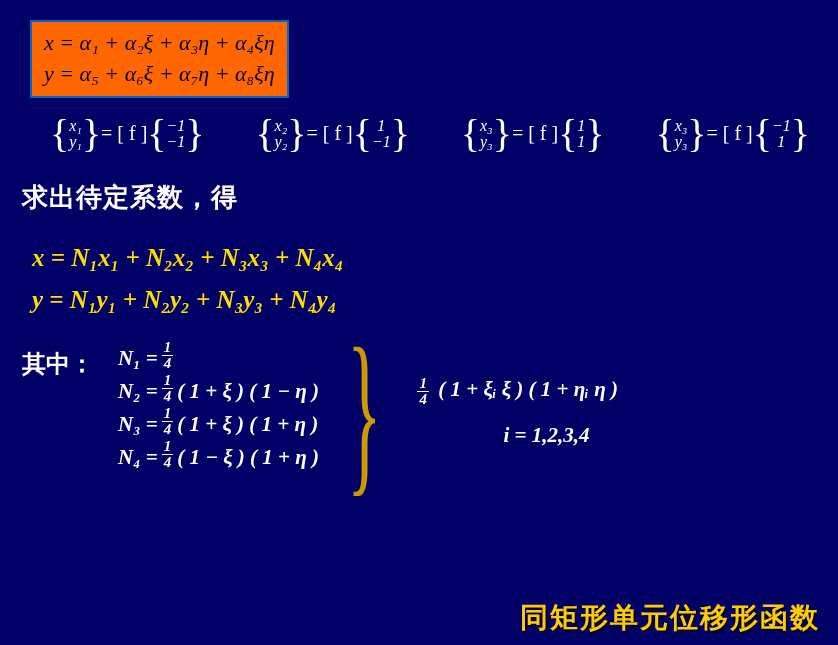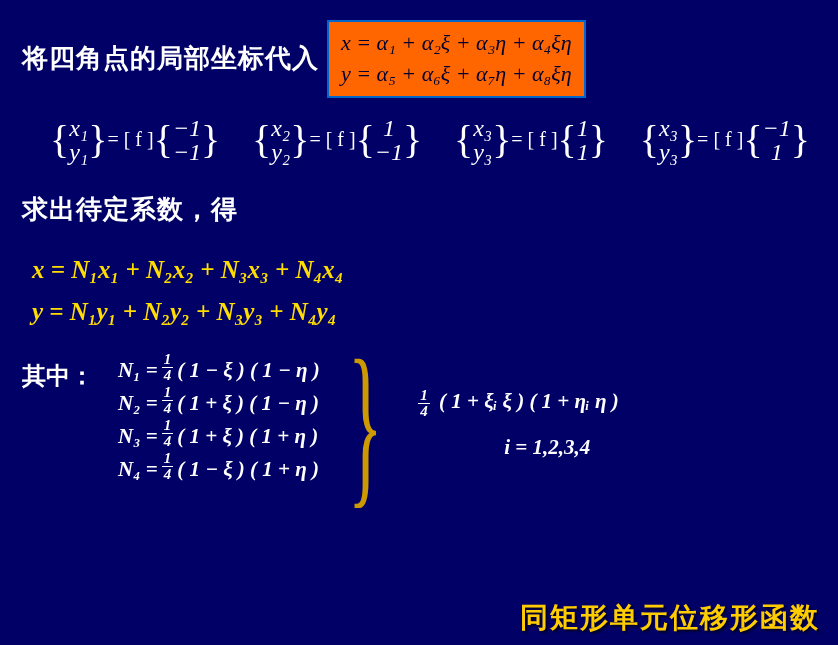--- a/index.html
+++ b/index.html
@@ -30,21 +30,21 @@
       display: flex;
       justify-content: space-between;
       padding: 18px 28px 0 50px;
       font-family: "Times New Roman", serif;
       font-style: italic;
       font-size: 20px;
       color: #fff;
     }
     .eq-item { display: flex; align-items: center; white-space: nowrap; }
     .brace-l, .brace-r { font-size: 40px; font-style: normal; line-height: 0.9; }
-    .vec { display: inline-flex; flex-direction: column; align-items: center; line-height: 1.0; font-size: 24px; }
+    .vec { display: inline-flex; flex-direction: column; align-items: center; line-height: 1.0; font-size: 16px; }
     .vec span { display: block; }
     .brkt { font-style: normal; }
     .chinese2 { font-size: 26px; font-weight: bold; font-family: "SimHei", sans-serif; padding: 28px 0 0 22px; letter-spacing: 1px; }
     .yellow-eq {
       padding: 22px 0 0 32px;
       font-family: "Times New Roman", serif;
       font-style: italic;
       font-size: 25px;
       color: #ffdd00;
       font-weight: bold;
@@ -93,21 +93,20 @@
       font-family: "SimHei", sans-serif;
       color: #ffcc00;
       text-shadow: 2px 2px 2px rgba(0,0,0,0.6);
       letter-spacing: 2px;
     }
   </style>
 </head>
 <body>
 
 <div class="row1">
-  <div class="chinese1">将四角点的局部坐标代入</div>
   <div class="orange-box">
     <div class="line">x = α₁ + α₂ξ + α₃η + α₄ξη</div>
     <div class="line">y = α₅ + α₆ξ + α₇η + α₈ξη</div>
   </div>
 </div>
 
 <div class="eq-row">
   <div class="eq-item">
     <span class="brace-l">{</span>
       <span class="vec">
@@ -179,21 +178,20 @@
 
 <div class="row-bottom">
   <div class="chinese3">其中：</div>
   <div class="shape-fns">
     <div class="fn">
       <span>N₁ =</span>
       <span class="frac">
           <span class="num">1</span>
           <span class="den">4</span>
         </span>
-      <span>( 1 − ξ ) ( 1 − η )</span>
     </div>
     <div class="fn">
       <span>N₂ =</span>
       <span class="frac">
           <span class="num">1</span>
           <span class="den">4</span>
         </span>
       <span>( 1 + ξ ) ( 1 − η )</span>
     </div>
     <div class="fn">

